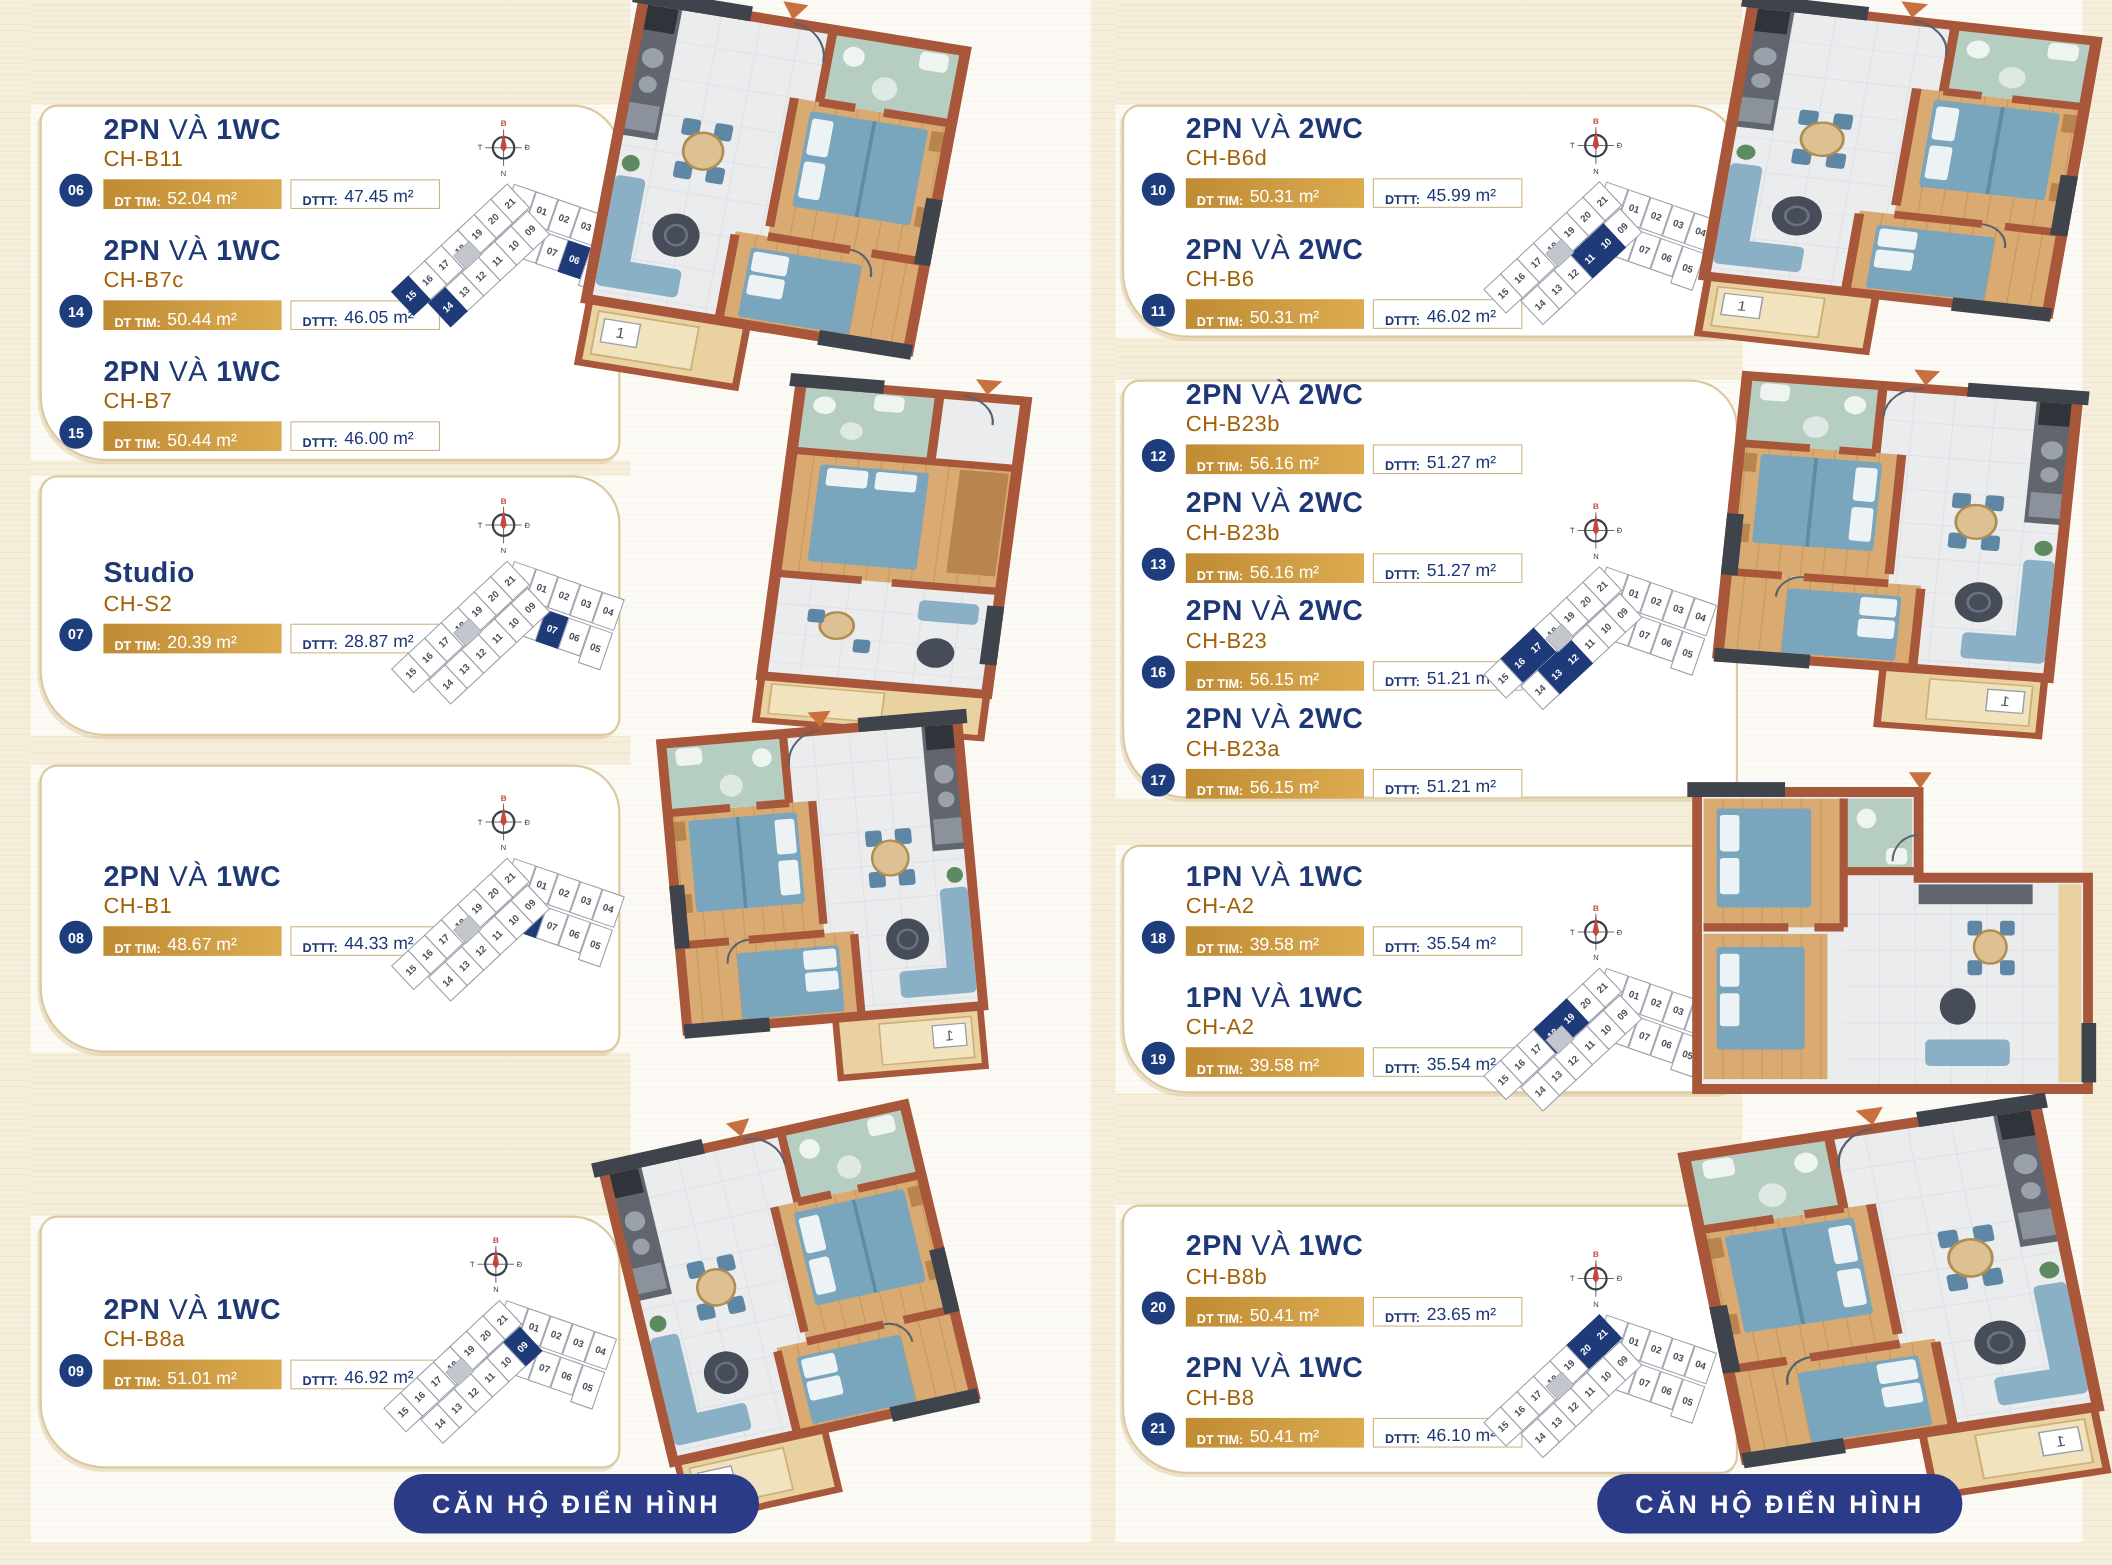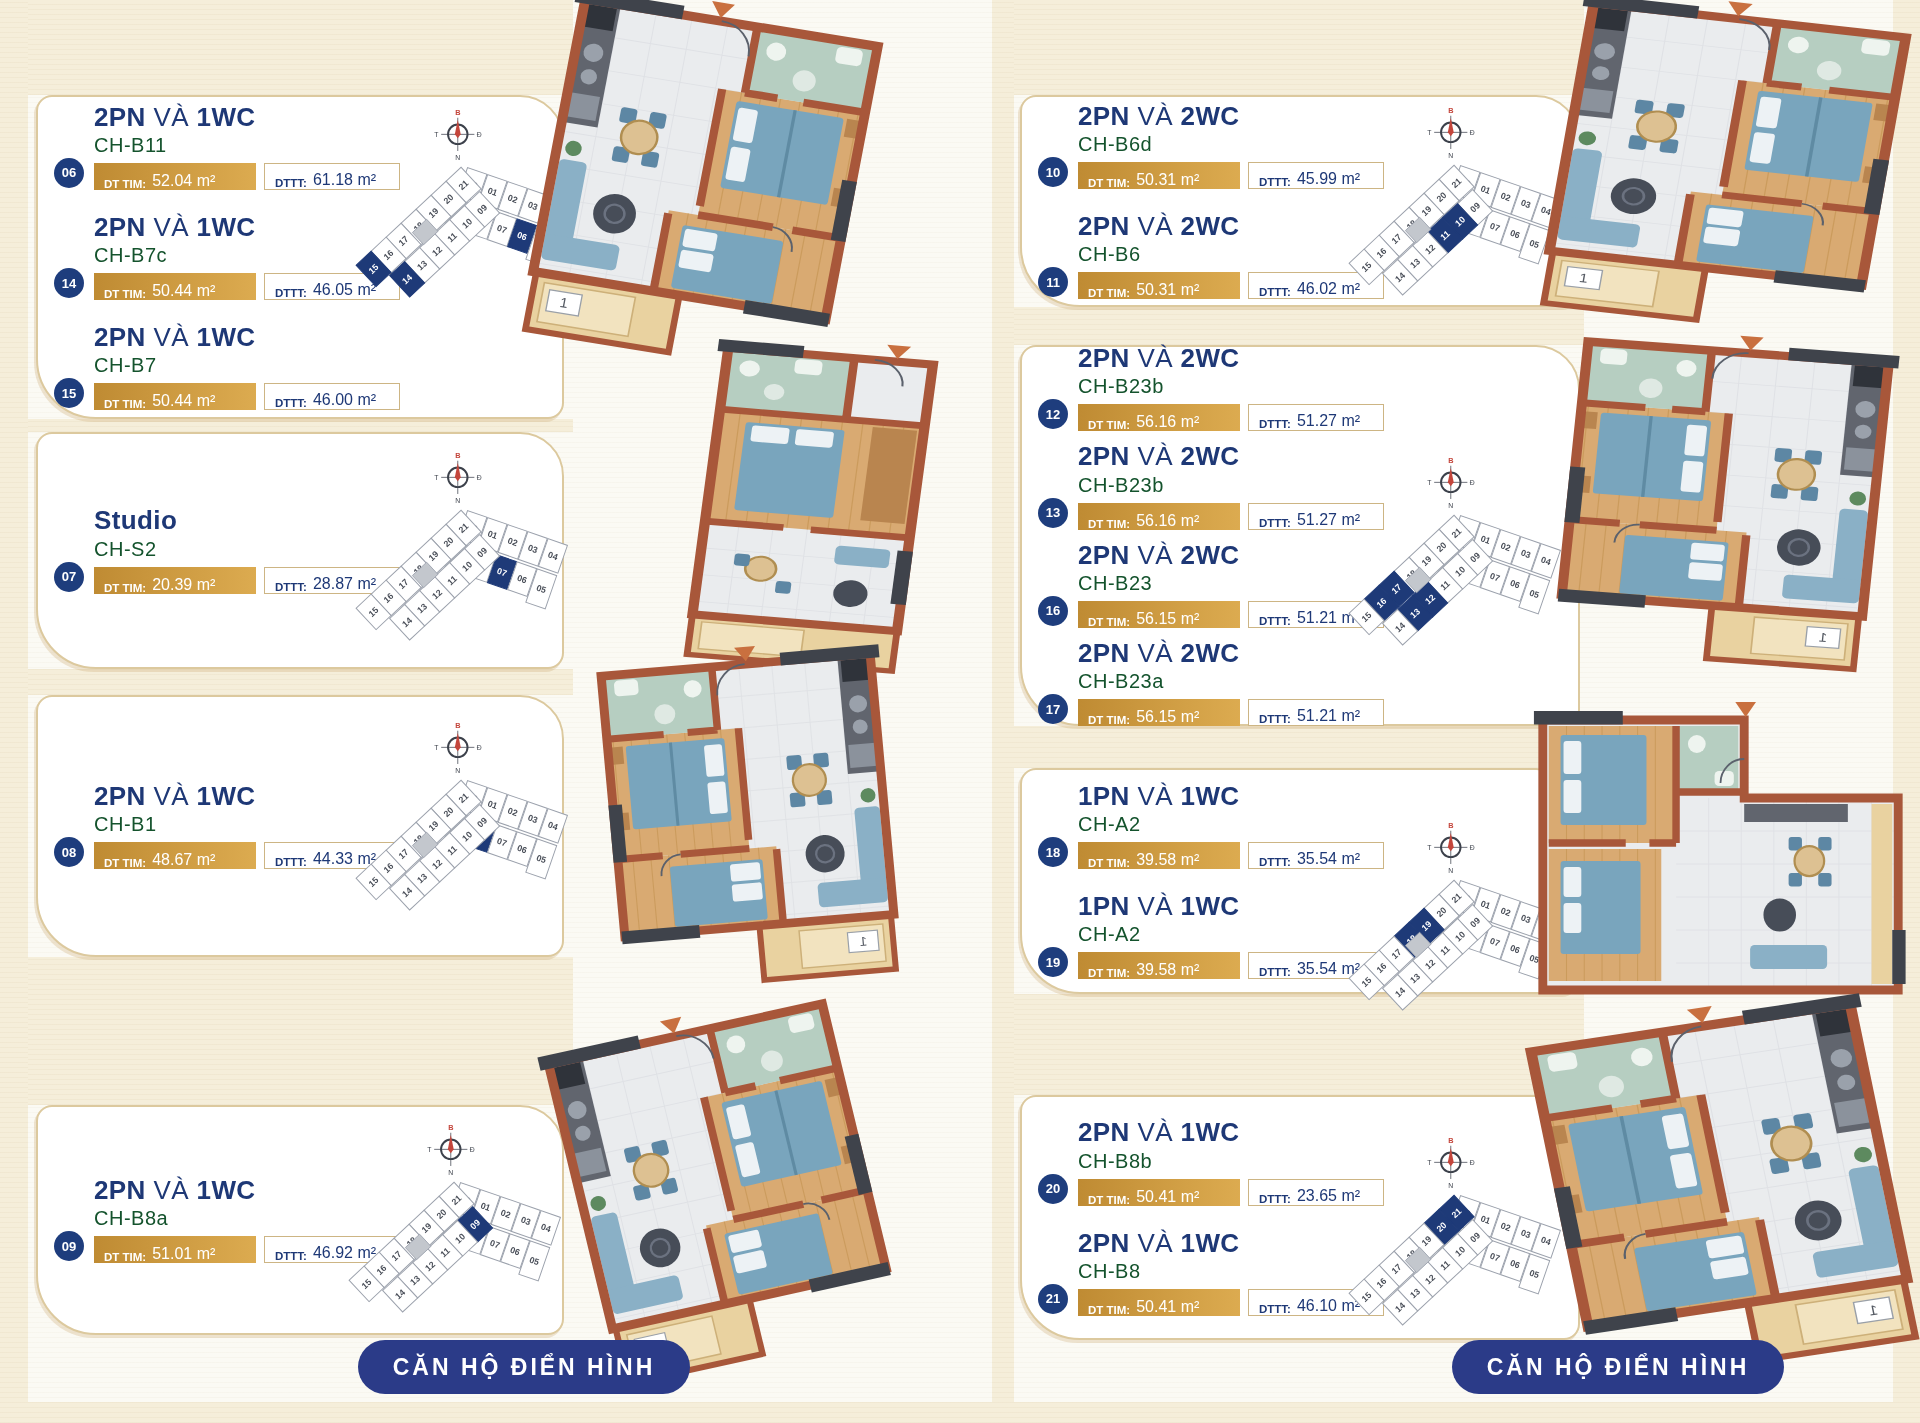--- a/index.html
+++ b/index.html
@@ -10,21 +10,21 @@
   .cream{position:absolute;background:#f5eeda;background-image:repeating-linear-gradient(0deg, rgba(186,160,110,.08) 0 1px, transparent 1px 5px)}
   .card{position:absolute;background:#ffffff;border:2px solid #dcc99e;border-radius:16px 44px 16px 60px;
         box-shadow:-2px 3px 0 rgba(201,166,107,.28)}
   .entries{position:absolute;left:16px;top:0;bottom:0;width:310px;display:flex;flex-direction:column;justify-content:center}
   .entry{display:flex;align-items:flex-end;gap:10px}
   .badge{flex:0 0 30px;width:30px;height:30px;border-radius:50%;background:#1e3d7d;color:#fff;
          font-size:13px;font-weight:700;display:flex;align-items:center;justify-content:center;margin-bottom:2px}
   .entry-body{display:flex;flex-direction:column}
   .entry-title{font-size:26px;font-weight:800;color:#1e3876;letter-spacing:.4px;line-height:1.05}
   .entry-title .va{font-weight:400}
-  .entry-code{font-size:20px;color:#14532d;margin:3px 0 6px;letter-spacing:.5px}
+  .entry-code{font-size:20px;color:#a16207;margin:3px 0 6px;letter-spacing:.5px}
   .chips{display:flex;gap:8px}
   .chip{height:27px;display:flex;align-items:flex-end;padding:0 10px;gap:6px;white-space:nowrap}
   .chip-gold{background:linear-gradient(90deg,#bf8b33,#dcab50);color:#fff;min-width:162px}
   .chip-white{background:#fff;border:1.5px solid #cdb584;color:#1e3876;min-width:136px}
   .chip .lbl{font-size:11.5px;font-weight:700}
   .chip .val{font-size:16px;font-weight:400}
   .kp{position:absolute}
   .plan{position:absolute}
   .plan svg{overflow:visible}
   .footer-btn{position:absolute;height:54px;background:#2b3b88;border-radius:27px;color:#fff;
@@ -55,21 +55,21 @@
             <span>2PN</span> <span class="va">VÀ</span> <span>1WC</span>
           </div>
           <div class="entry-code">CH-B11</div>
           <div class="chips">
             <div class="chip chip-gold">
               <span class="lbl">DT TIM:</span>
               <span class="val">52.04 m²</span>
             </div>
             <div class="chip chip-white">
               <span class="lbl">DTTT:</span>
-              <span class="val">61.18 m²</span>
+              <span class="val">47.45 m²</span>
             </div>
           </div>
         </div>
         </div>
         <div class="entry">
         <div class="badge">14</div>
         <div class="entry-body">
           <div class="entry-title">
             <span>2PN</span> <span class="va">VÀ</span> <span>1WC</span>
           </div>

